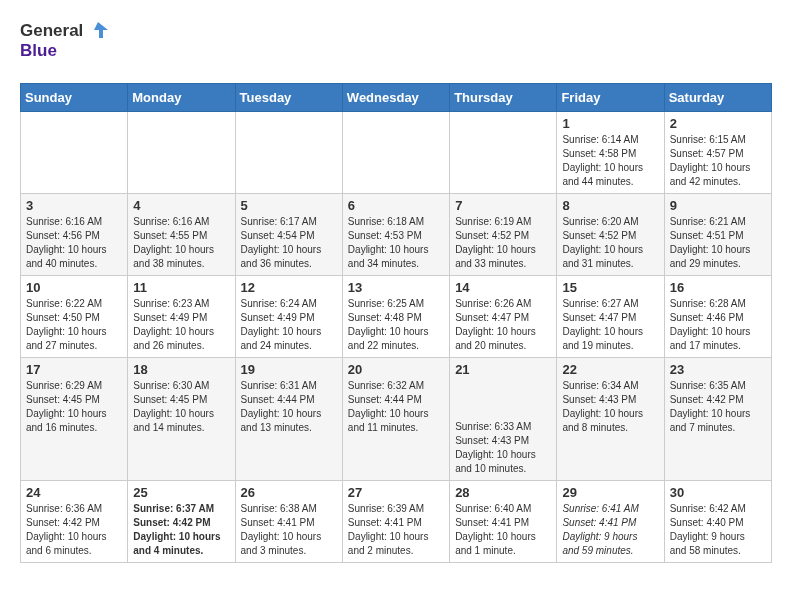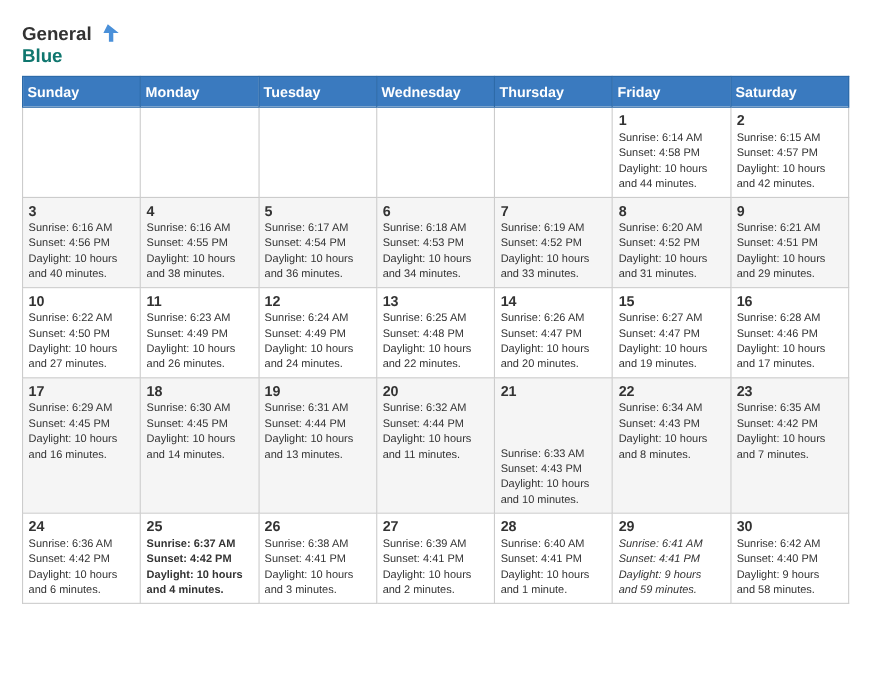--- a/index.html
+++ b/index.html
@@ -7,21 +7,21 @@
       font-family: Arial, sans-serif;
       background: #fff;
       width: 792px;
       min-height: 612px;
       padding: 20px;
     }
     .header {
       display: flex;
       justify-content: space-between;
       align-items: flex-start;
-      margin-bottom: 8px;
+      margin-bottom: 22px;
     }
     .logo {
       display: flex;
       align-items: center;
       gap: 4px;
     }
     .title-section {
       text-align: right;
     }
     .month-title {
@@ -80,21 +80,21 @@
 
 <div class="header">
   <div class="logo">
   <div style="display:flex;flex-direction:column;align-items:flex-start;line-height:1.1;">
     <div style="display:flex;align-items:center;gap:3px;">
       <span style="font-size:17px;font-weight:bold;color:#333;">General</span>
       <svg width="22" height="22" viewBox="0 0 22 22">
         <polygon points="12,2 22,10 17,10 17,18 13,18 13,10 8,10" fill="#4a90d9"></polygon>
       </svg>
     </div>
-    <span style="font-size:17px;font-weight:bold;color:#0f766e;">Blue</span>
+    <span style="font-size:17px;font-weight:bold;color:#4c1d95;">Blue</span>
   </div>
 </div>
   <div class="title-section">
     <div class="month-title"></div>
     <div class="location"></div>
   </div>
 </div>
 
 <table class="calendar">
   <thead>

